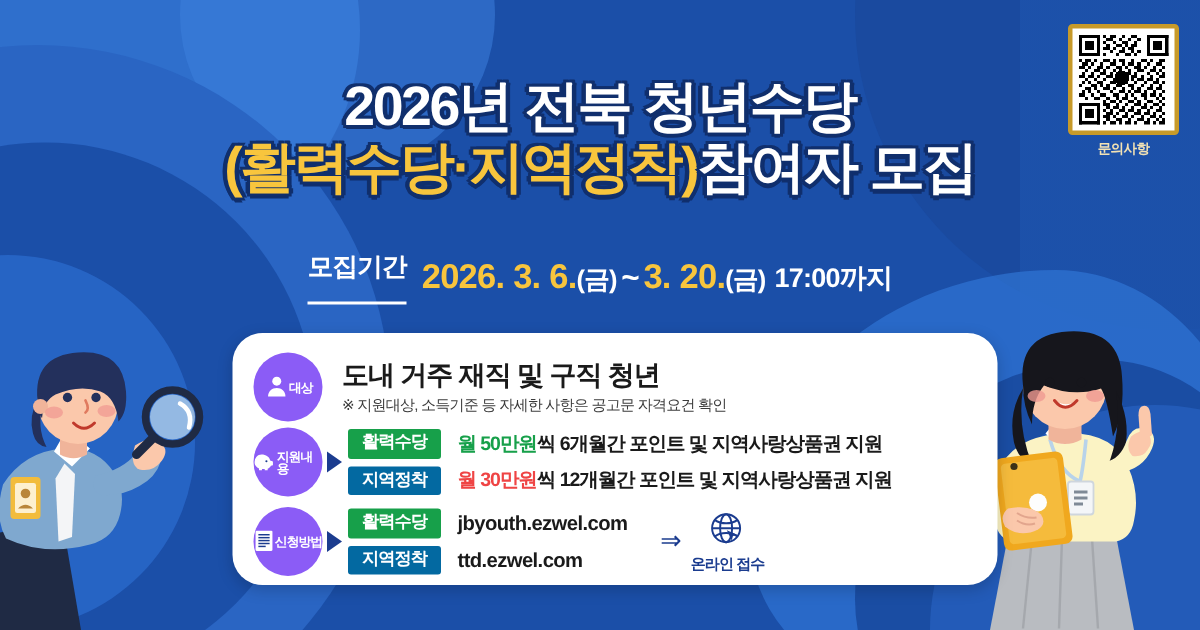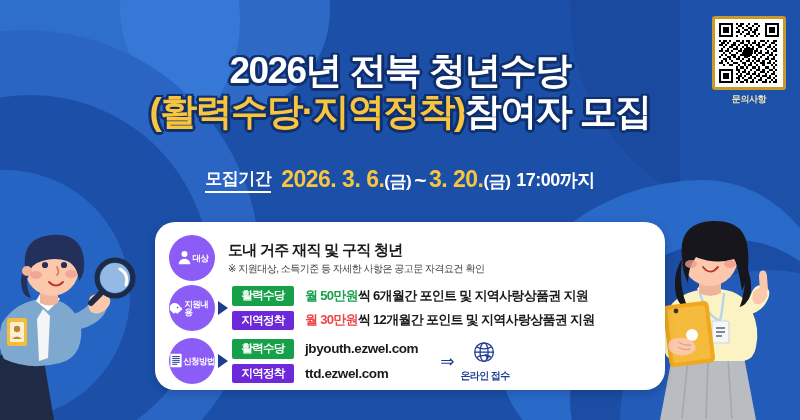--- a/index.html
+++ b/index.html
@@ -90,21 +90,21 @@
     text-align: right;
   }
 
   
   .period {
     position: absolute; left: 0; right: 0; top: 166px;
     text-align: center; z-index: 8; white-space: nowrap;
   }
   .period-label {
     display: inline-block; color: #ffffff; font-size: 17px; font-weight: bold;
-    letter-spacing: -.5px; border-bottom: 2px solid #ffffff; padding-bottom: 1px;
+    letter-spacing: -.5px; border-bottom: 2px solid #ffffff; padding-bottom: 12px;
     vertical-align: middle;
   }
   .period-date {
     display: inline-block; color: #f8c53d; font-size: 23px; font-weight: 900;
     letter-spacing: -.5px; margin-left: 10px; vertical-align: middle;
   }
   .period-date .dow { color: #ffffff; font-size: 17px; font-weight: bold; }
   .period-date .tilde { color: #ffffff; font-size: 21px; font-weight: 900; margin: 0 3px; }
   .period-time {
     display: inline-block; color: #ffffff; font-size: 18px; font-weight: bold;
@@ -137,38 +137,38 @@
   .arrow-tri {
     width: 0; height: 0; flex: 0 0 auto;
     border-top: 7px solid transparent;
     border-bottom: 7px solid transparent;
     border-left: 10px solid #1b3c8f;
     margin-left: 3px; margin-right: 4px;
   }
 
   .target-text { margin-left: 13px; }
   .target-main {
-    font-size: 15px; font-weight: bold; color: #1a1a1a;
+    font-size: 18px; font-weight: bold; color: #1a1a1a;
     letter-spacing: -.7px; line-height: 1.25;
   }
   .target-note {
     font-size: 10px; color: #3b3b3b; letter-spacing: -.5px;
     margin-top: 3px; line-height: 1.25;
   }
 
   .sub-rows { display: flex; flex-direction: column; gap: 5px; }
   .sub-row { display: flex; align-items: center; }
 
   .tag {
     display: inline-block; color: #fff; font-size: 11.5px; font-weight: bold;
     letter-spacing: -.7px; padding: 3px 8px; border-radius: 2px;
     min-width: 62px; text-align: center; line-height: 1.15;
   }
   .tag-green  { background: #17a04a; }
-  .tag-orange { background: #6d28d9; font-family: Liberation Serif, serif; }
+  .tag-orange { background: #0369a1; font-family: Liberation Serif, serif; }
 
   .sub-text {
     margin-left: 11px; font-size: 13px; font-weight: bold;
     color: #1a1a1a; letter-spacing: -.7px; white-space: nowrap;
   }
   .amt-green  { color: #17a04a; }
   .amt-orange { color: #ef4444; }
   .url-text {
     margin-left: 11px; font-size: 13.5px; font-weight: bold;
     color: #1a1a1a; letter-spacing: -.4px; white-space: nowrap;

